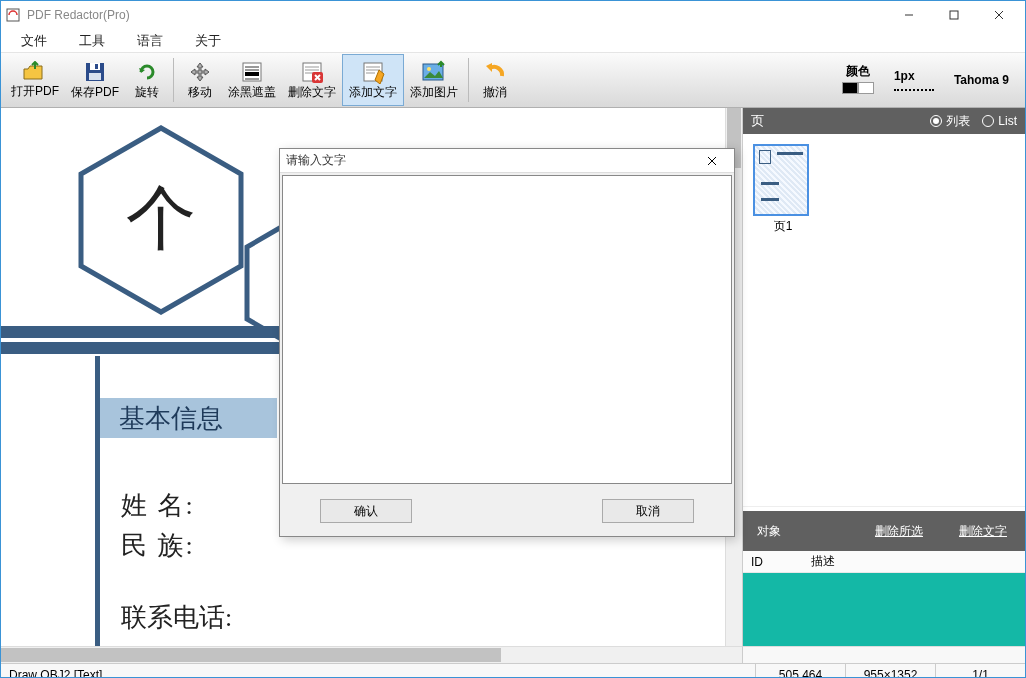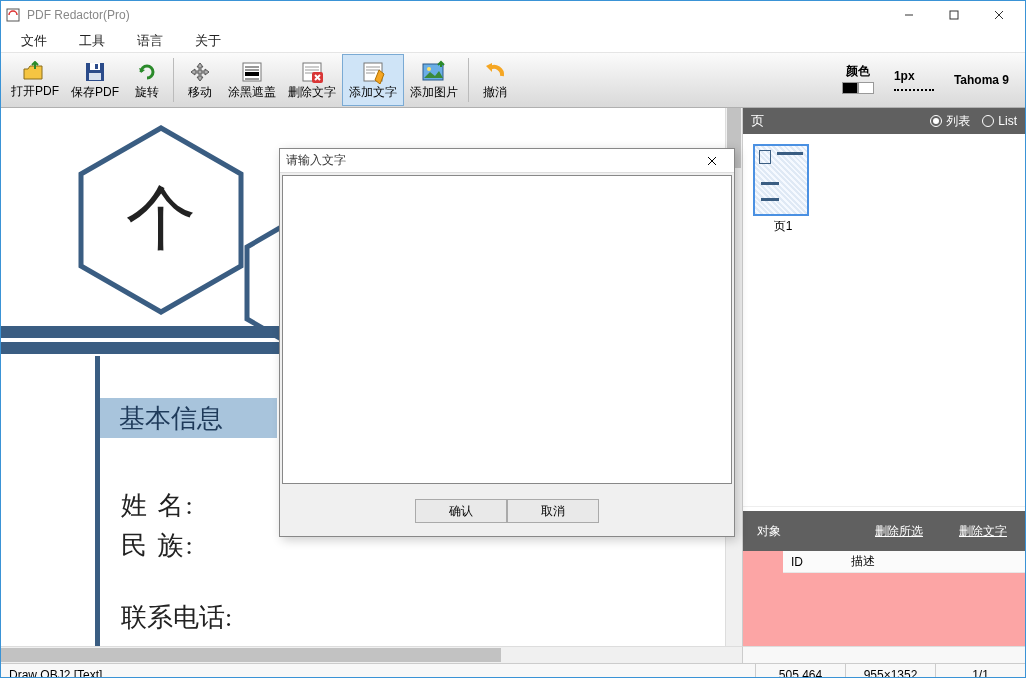--- a/index.html
+++ b/index.html
@@ -41,37 +41,37 @@
 .radio .dot.sel::after { content:""; width:6px; height:6px; border-radius:50%; background:#fff; }
 .thumbs { flex:1; padding:10px; background:#fff; }
 .pagethumb { width:60px; }
 .thumbimg { width:56px; height:72px; border:2px solid #4a90e2; background: repeating-linear-gradient(45deg,#dfe9f5,#dfe9f5 2px,#f5f9ff 2px,#f5f9ff 4px); position:relative; }
 .plabel { font-size:12px; text-align:center; margin-top:2px; }
 
 .objhdr { height:40px; background:#606060; color:#fff; display:flex; align-items:center; font-size:12px; }
 .objhdr > div:first-child { padding:0 14px; }
 .objhdr .link { text-decoration: underline; margin-left:auto; padding: 0 18px; }
 .objhdr .link + .link { margin-left: 0; }
-.objtable { height:95px; background:#fca5a5;padding-left:40px; }
+.objtable { height:95px; background:#14b8a6; }
 .objtable .thead { display:flex; height:22px; align-items:center; font-size:12px; border-bottom:1px solid #e8e8e8; background:#fbfbfb; }
 .objtable .thead > div:first-child { width:60px; padding-left:8px; }
 .objtable .thead > div:last-child { padding-left:8px; }
 .sideresize { height:5px; background:#fff; cursor:ns-resize; border-top:1px solid #eee; }
 
 .statusbar { height: 23px; border-top: 1px solid #ccc; display:flex; align-items:center; font-size:12px; background:#f8f8f8; }
 .statusbar .cell { padding:0 10px; border-left:1px solid #ccc; height:100%; display:flex; align-items:center; min-width:90px; justify-content:center;}
 .statusbar .first { flex:1; padding-left:8px; justify-content:flex-start; border-left:none;}
 
 .dialog { position:absolute; left:278px; top:147px; width:456px; height:389px; background:#f0f0f0; border:1px solid #888; box-shadow: 3px 3px 10px rgba(0,0,0,.2); display:flex; flex-direction:column; }
 .dlgtitle { height:24px; background:#fff; display:flex; align-items:center; padding:0 6px; font-size:12px; color:#333; border-bottom:1px solid #ddd;}
 .dlgtitle .sp{flex:1;}
 .dlgclose { width:32px; height:22px; display:flex; align-items:center; justify-content:center; font-size:13px; }
 .dlgbody { flex:1; padding:2px; }
 .dlgbody textarea { width:100%; height:100%; resize:none; border:1px solid #888; font-size:12px; padding:2px; outline:none; }
-.dlgbtns { height:50px; display:flex; align-items:center; justify-content:center; padding:0 40px; }
+.dlgbtns { height:50px; display:flex; align-items:center; justify-content:space-between; padding:0 40px; }
 .dlgbtns button { width:92px; height:24px; font-size:12px; background:#e9e9e9; border:1px solid #aaa; }
 
 .docband { position:absolute; left:0; right:0; height:12px; background:#3a5d82; }
 .docrect { position:absolute; background:#a8c4dc; color:#1e3a5a; font-family: "SimSun", serif; display:flex; align-items:center; }
 .doctext { position:absolute; font-family:"SimSun",serif; color:#222; }
 </style>
 </head>
 <body>
 
 <div class="titlebar">

